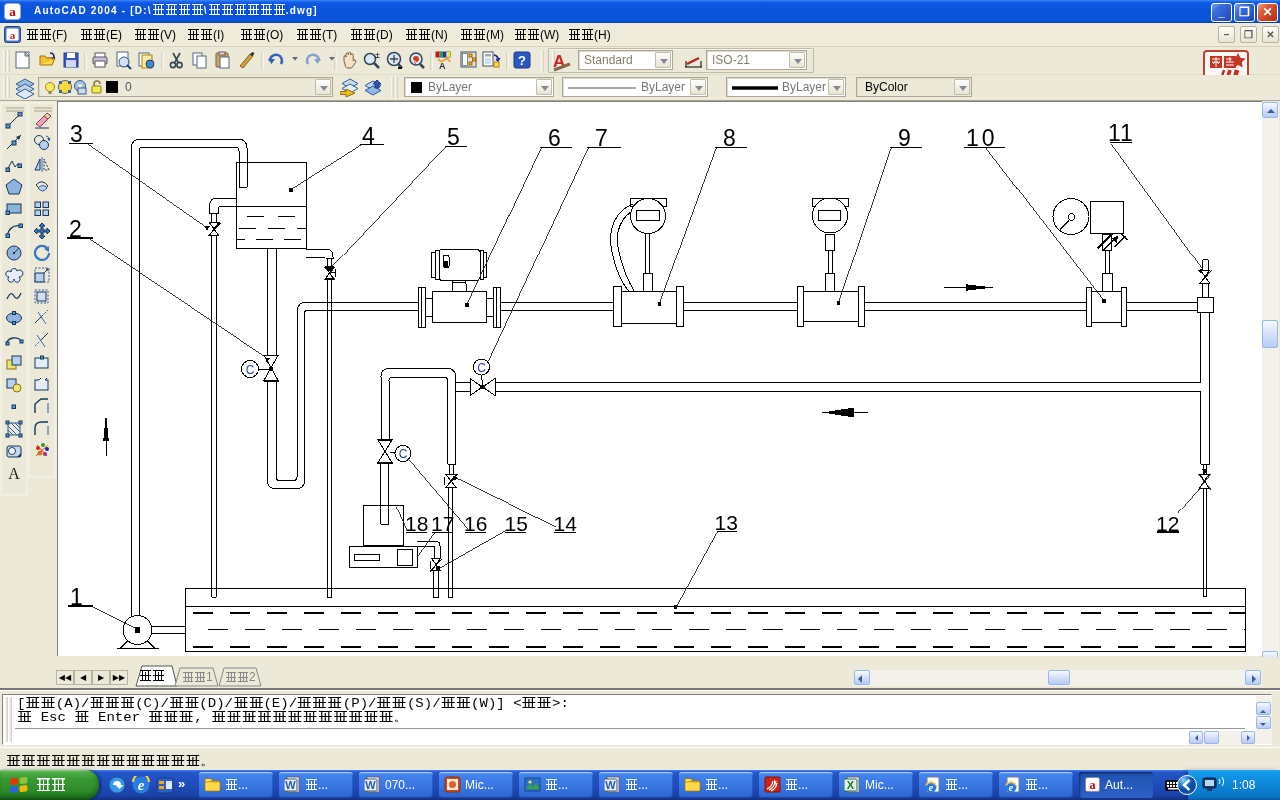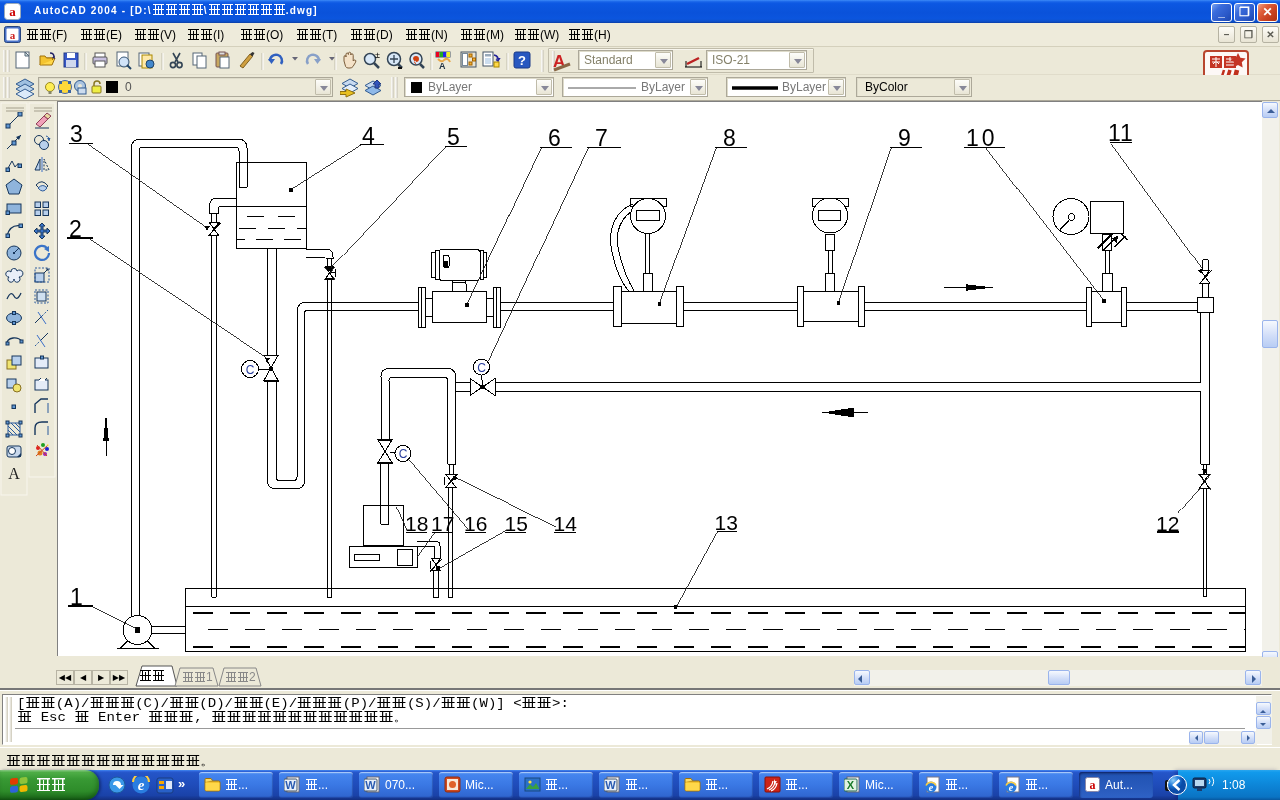--- a/index.html
+++ b/index.html
@@ -47,21 +47,21 @@
 #cmdbox{position:absolute;left:2px;top:3px;width:1270px;height:51px;background:#fff;border:1px solid #808080;border-bottom-color:#fff;border-right-color:#fff}
 #cmdtext{position:absolute;left:14px;top:2px;font-family:"Liberation Mono",monospace;font-size:12px;color:#000;line-height:14px;white-space:nowrap;transform:scaleX(1.17);transform-origin:0 0}
 
 #status{left:0;top:747px;width:1280px;height:23px;background:#ece9d8;border-top:1px solid #fff;font-size:12px;color:#000}
 #status span{transform:scaleX(1.15);transform-origin:0 0}
 
 #task{left:0;top:770px;width:1280px;height:30px;background:linear-gradient(180deg,#4188f0 0%,#2e62d8 5%,#2455c8 9%,#1f4cba 50%,#1a42a8 85%,#132f80 100%)}
 #start{position:absolute;left:0;top:0;width:99px;height:30px;border-radius:0 14px 14px 0;background:linear-gradient(180deg,#8fd18a 0%,#4fae47 8%,#389934 30%,#2e8c2a 70%,#1f701d 92%,#155c14 100%);box-shadow:inset -2px -2px 4px rgba(0,40,0,.3),2px 0 3px rgba(0,0,30,.4);color:#fff}
 .tkb{position:absolute;top:2px;width:74px;height:26px;border-radius:3px;background:linear-gradient(180deg,#71a7f8 0%,#4484ee 10%,#3a78e4 50%,#3168d2 90%,#2a5cc4 100%);box-shadow:inset 0 1px 0 rgba(255,255,255,.4),inset -1px -1px 1px rgba(0,0,60,.25);color:#fff;font-size:12px;white-space:nowrap;overflow:hidden}
 .tkb.on{background:linear-gradient(180deg,#1c4494 0%,#2254b4 15%,#2a5cbe 70%,#2e62c6 100%);box-shadow:inset 1px 1px 2px rgba(0,0,50,.5)}
-#tray{position:absolute;right:0;top:0;width:102px;height:30px;background:linear-gradient(180deg,#2aa6ee 0%,#119aec 8%,#0d86d8 50%,#0a74c4 90%,#0758a0 100%);box-shadow:-3px 0 4px rgba(0,0,80,.25);color:#fff}
+#tray{position:absolute;right:0;top:0;width:92px;height:30px;background:linear-gradient(180deg,#2aa6ee 0%,#119aec 8%,#0d86d8 50%,#0a74c4 90%,#0758a0 100%);box-shadow:-3px 0 4px rgba(0,0,80,.25);color:#fff}
 </style></head><body>
 <div id="scr">
 
 <div class="abs" id="title">
  <svg class="abs" style="left:4px;top:3px" width="17" height="17">
         <rect x="0.5" y="0.5" width="16" height="16" rx="3" fill="#fff" stroke="#9ab"></rect>
         <text x="8.5" y="13" font-size="13" font-weight="bold" text-anchor="middle" fill="#c00" font-family="Liberation Serif">a</text>
       </svg>
  <div class="txt">AutoCAD 2004 - [D:\<i class="z"></i><i class="z"></i><i class="z"></i><i class="z"></i>\<i class="z"></i><i class="z"></i><i class="z"></i><i class="z"></i><i class="z"></i><i class="z"></i>.dwg]</div>
  <div class="wbtn" style="left:1211px">_</div>

